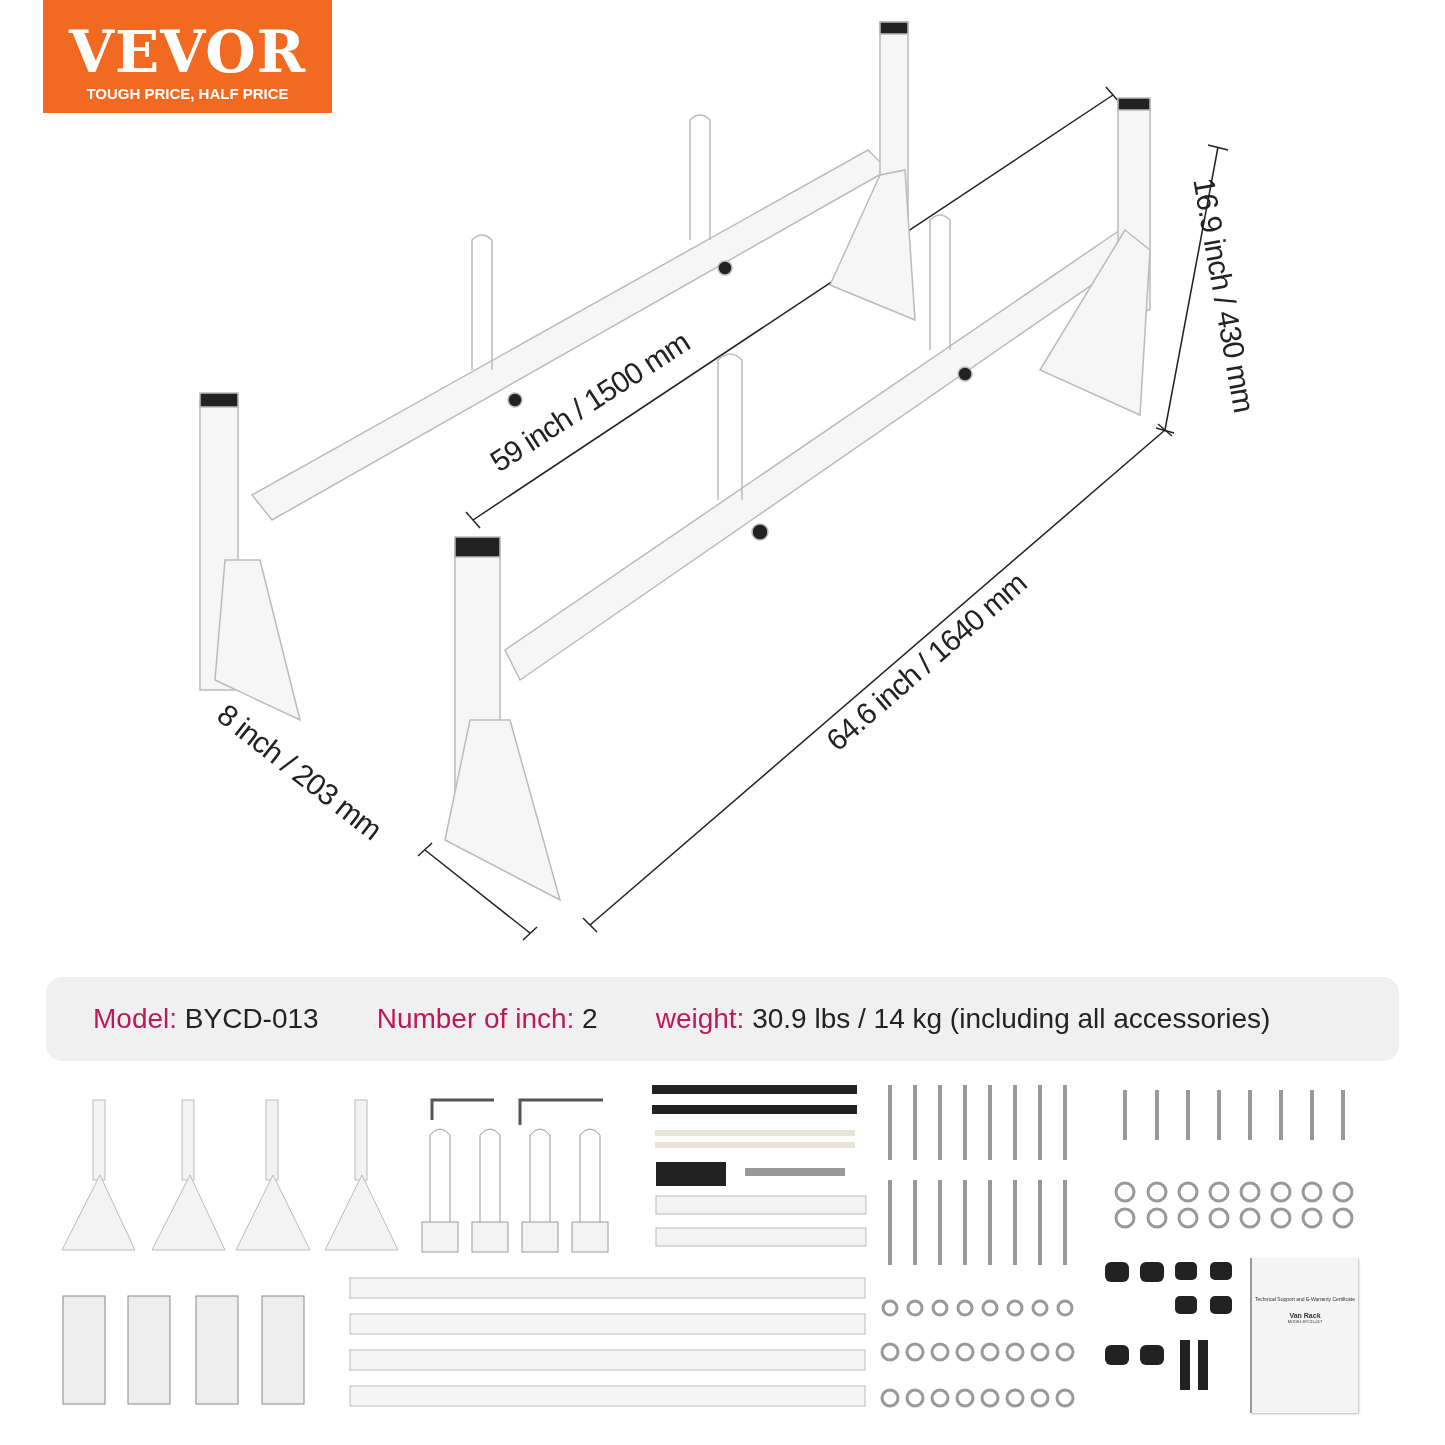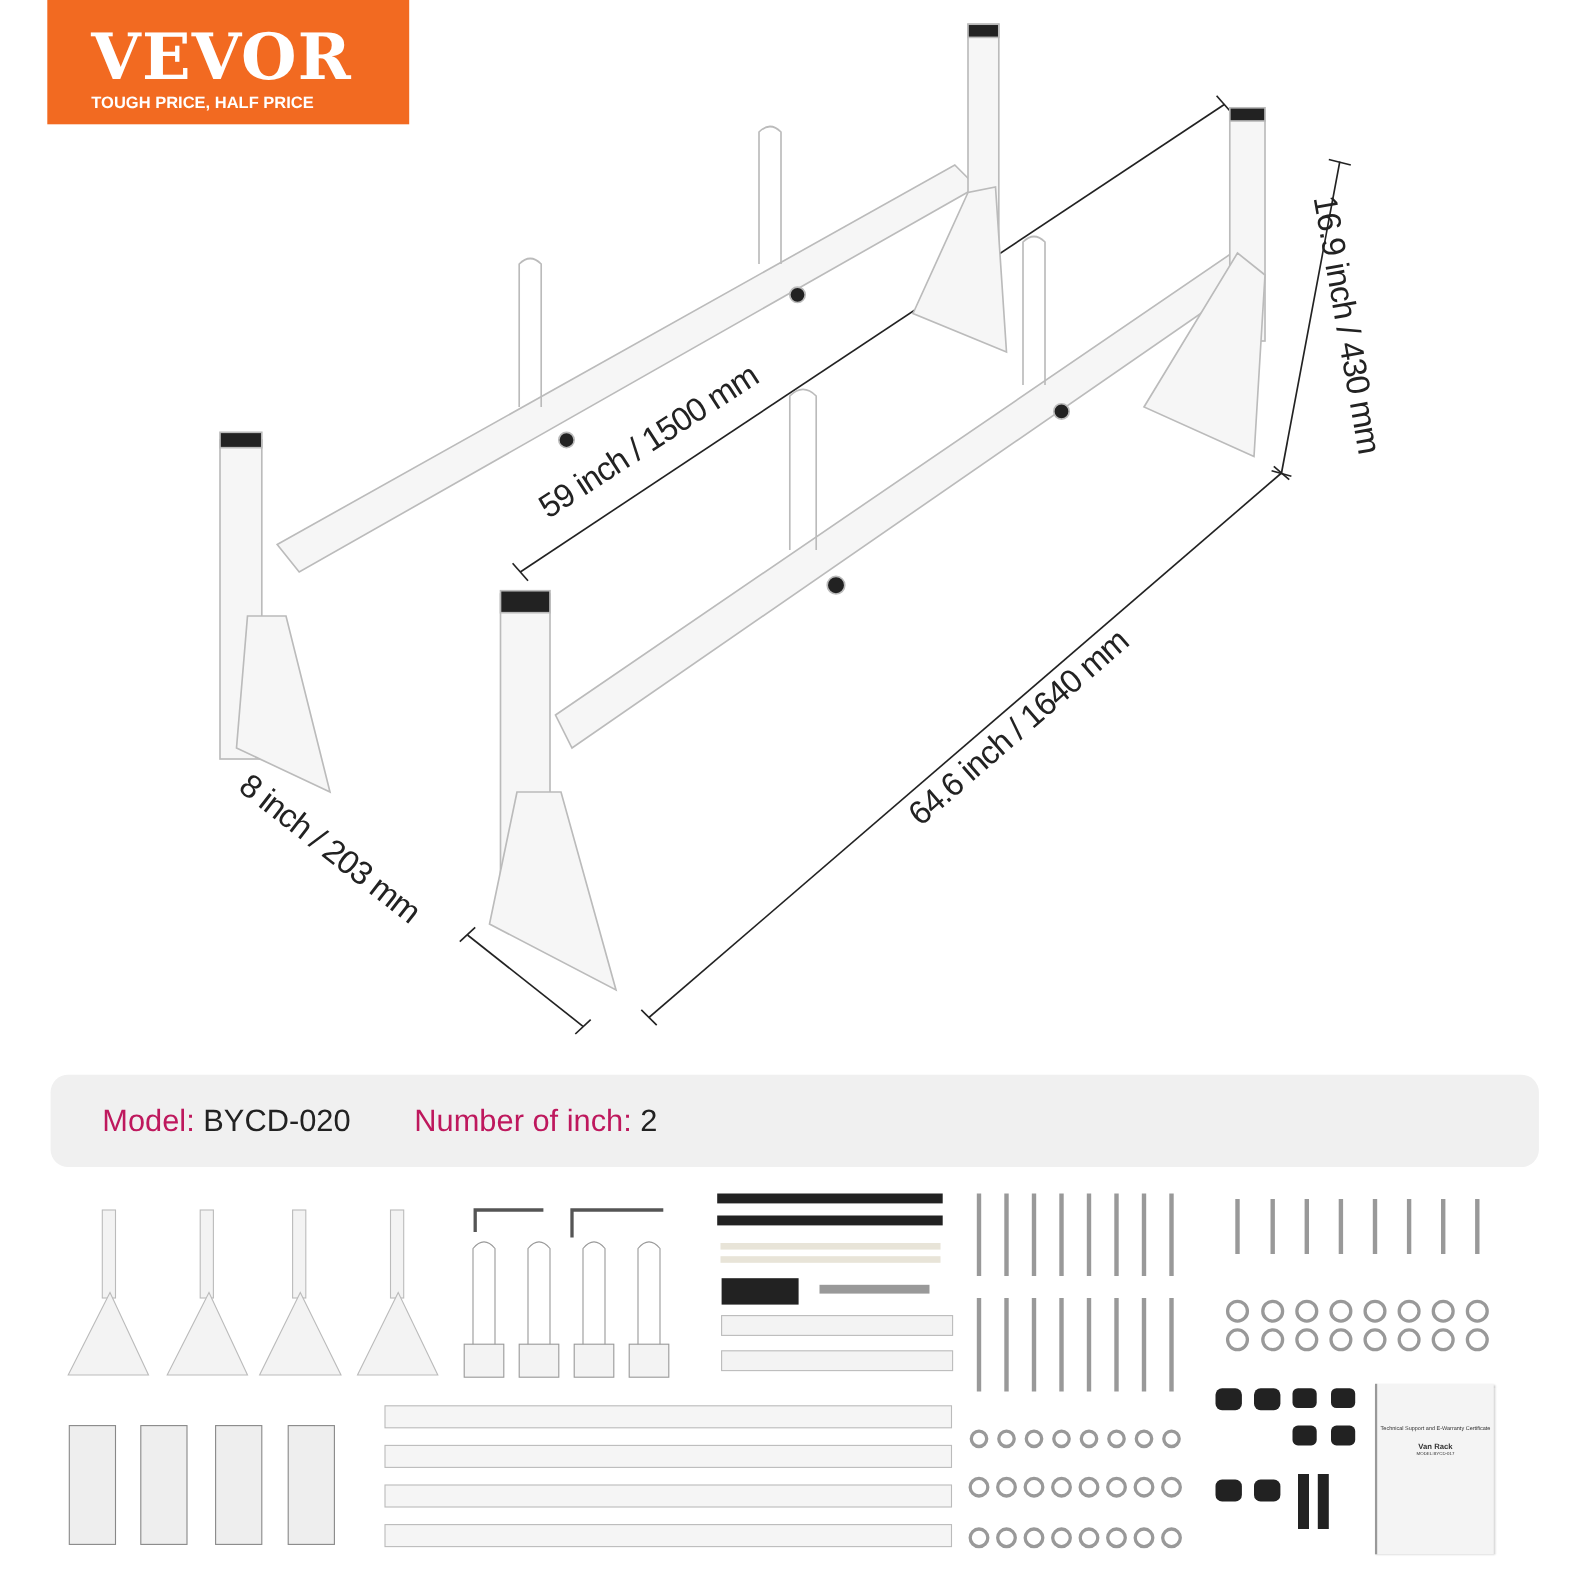--- a/index.html
+++ b/index.html
@@ -1,17 +1,17 @@
 <!DOCTYPE html>
 <html><head>
 <meta charset="utf-8">
 <style>
   html,body{margin:0;padding:0;background:#fff;}
   body{width:1445px;height:1445px;position:relative;overflow:hidden;font-family:"Liberation Sans",sans-serif;}
-  .logo{position:absolute;left:43px;top:0;width:289px;height:113px;background:#f26a21;color:#fff;padding-left:40px;}
+  .logo{position:absolute;left:43px;top:0;width:289px;height:113px;background:#f26a21;color:#fff;text-align:center;}
   .logo .brand{font-family:"DejaVu Serif",serif;font-weight:bold;font-size:58px;letter-spacing:1px;margin-top:22px;line-height:60px;}
   .logo .tag{font-size:15px;font-weight:bold;margin-top:3px;}
   svg.scene{position:absolute;left:0;top:0;}
   .dim{position:absolute;font-size:30px;color:#222;white-space:nowrap;transform-origin:center center;letter-spacing:-1px;}
   .spec{position:absolute;left:46px;top:977px;width:1353px;height:84px;background:#f0f0f0;border-radius:16px;display:flex;align-items:center;font-size:28px;}
   .spec .item{margin-left:46px;color:#222;}
   .spec .item:first-child{margin-left:47px;}
   .spec .k{color:#be185d;}
   .manual{position:absolute;left:1250px;top:1258px;width:106px;height:155px;background:#f4f4f4;border-left:2px solid #999;box-shadow:1px 1px 2px #bbb;font-size:5px;text-align:center;color:#333;}
   .manual .t1{margin-top:38px;}
@@ -200,25 +200,29 @@
 </svg>
 
 <div class="dim" style="left:475px;top:385px;transform:rotate(-33deg);">59 inch / 1500 mm</div>
 <div class="dim" style="left:800px;top:645px;transform:rotate(-41deg);">64.6 inch / 1640 mm</div>
 <div class="dim" style="left:1105px;top:278px;transform:rotate(80deg);">16.9 inch / 430 mm</div>
 <div class="dim" style="left:200px;top:755px;transform:rotate(38deg);">8 inch / 203 mm</div>
 
 <div class="spec">
   <span class="item">
     <span class="k">Model:</span>
-    <span>BYCD-020</span>
+    <span>BYCD-013</span>
   </span>
   <span class="item" style="margin-left:58px;">
     <span class="k">Number of inch:</span>
     <span>2</span>
   </span>
+  <span class="item" style="margin-left:58px;">
+    <span class="k">weight:</span>
+    <span>30.9 lbs / 14 kg (including all accessories)</span>
+  </span>
 </div>
 
 <div class="manual">
   <div class="t1">Technical Support and E-Warranty Certificate</div>
   <div class="t2">Van Rack</div>
   <div class="t3">MODEL:BYCD-017</div>
 </div>
 
 </body></html>

